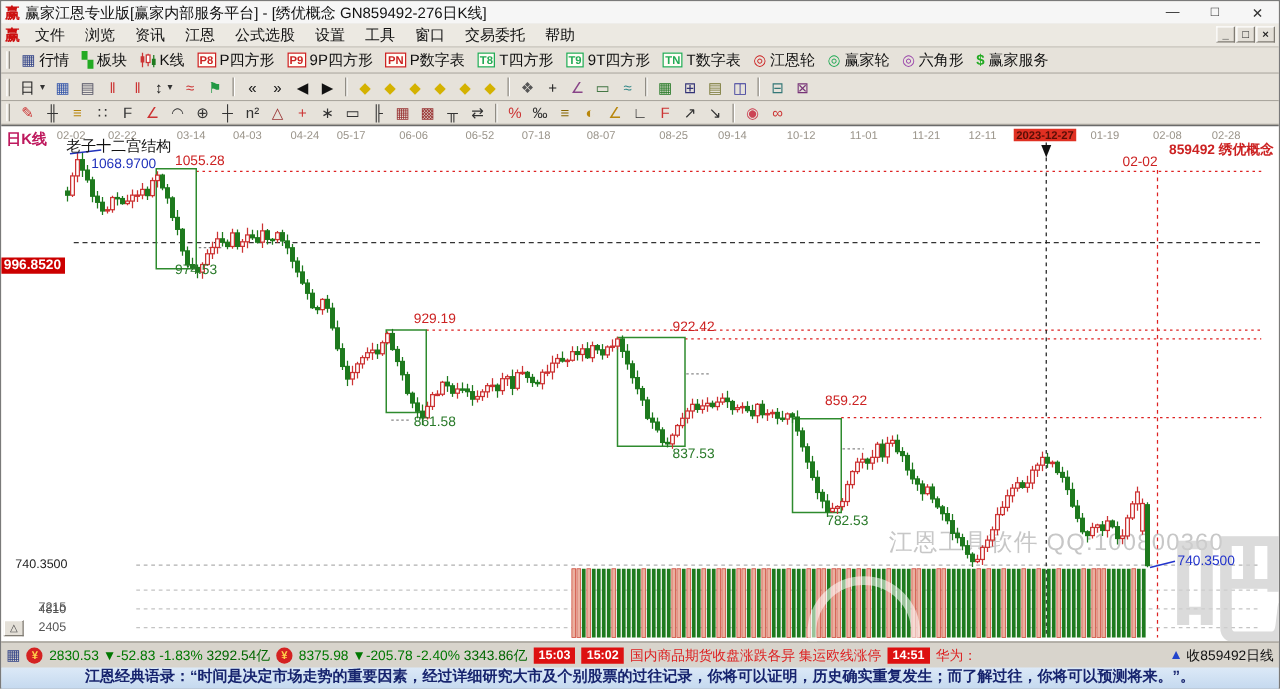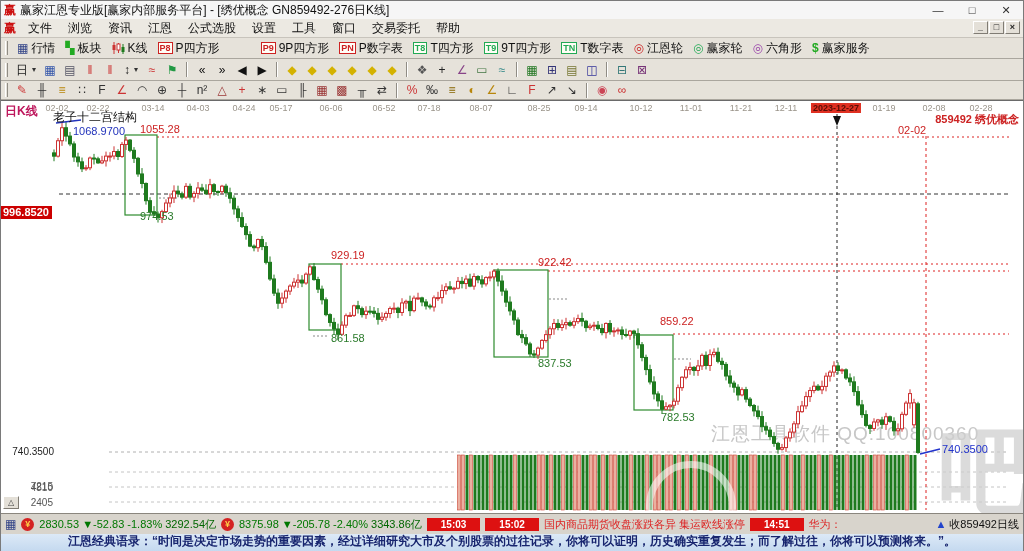--- a/index.html
+++ b/index.html
@@ -46,21 +46,21 @@
   .vtick { position:absolute; left:0; width:52px; text-align:right; z-index:5; font-size:10px; color:#555; }
   .pbottom { position:absolute; left:0; width:53px; text-align:right; z-index:5; font-size:10px; color:#222; }
   .expander { position:absolute; left:2px; top:395px; z-index:6; width:16px; height:13px; font-size:8px; line-height:10px; text-align:center; background:#e4e0d8; border:1px solid; border-color:#fff #807c74 #807c74 #fff; color:#444; }
 
   
   .statusbar { height:21px; background:#d8d4cc; border-top:1px solid #8a867e; display:flex; align-items:center; font-size:11px; padding:0 4px; gap:5px; overflow:hidden; white-space:nowrap; }
   .sb-ico { font-size:12px; color:#334488; }
   .exch { display:inline-flex; width:13px; height:13px; border-radius:50%; background:#d42222; color:#ffd24a; font-size:9px; font-weight:bold; align-items:center; justify-content:center; }
   .idx { color:#007700; }
   .idx .amt { color:#006600; }
-  .badge { background:#dd1111; color:#fff; font-size:10px; font-weight:bold; padding:0 14px; line-height:13px; }
+  .badge { background:#dd1111; color:#fff; font-size:10px; font-weight:bold; padding:0 4px; line-height:13px; }
   .news { color:#dd2222; }
   .sb-right { margin-left:auto; display:flex; align-items:center; gap:3px; color:#111; }
   .user-ico { color:#2244cc; font-size:11px; }
 
   
   .quotebar { height:34px; background:linear-gradient(#dce9f7,#b0cbe8); font-weight:bold; font-size:12px; color:#17246e; text-align:center; line-height:15px; border-bottom:2px solid #2a4a8a; overflow:hidden; white-space:nowrap; }
 </style>
 </head>
 <body>
 
@@ -118,21 +118,21 @@
             <rect x="9.5" y="5" width="3" height="5" fill="#1e7a1e"></rect>
           </svg>
         </span>
         <span>K线</span>
       </span>
       <span class="tb-btn">
         <span class="tb-badge" style="color: rgb(204, 34, 34); border-color: rgb(204, 34, 34);">P8</span>
         <span>P四方形</span>
       </span>
       <span class="tb-btn">
-        <span class="tb-badge" style="color: rgb(204, 34, 34); border-color: rgb(204, 34, 34); margin-left: 31px;">P9</span>
+        <span class="tb-badge" style="color: rgb(204, 34, 34); border-color: rgb(204, 34, 34);">P9</span>
         <span>9P四方形</span>
       </span>
       <span class="tb-btn">
         <span class="tb-badge" style="color: rgb(204, 34, 34); border-color: rgb(204, 34, 34);">PN</span>
         <span>P数字表</span>
       </span>
       <span class="tb-btn">
         <span class="tb-badge" style="color: rgb(34, 170, 85); border-color: rgb(34, 170, 85);">T8</span>
         <span>T四方形</span>
       </span>

